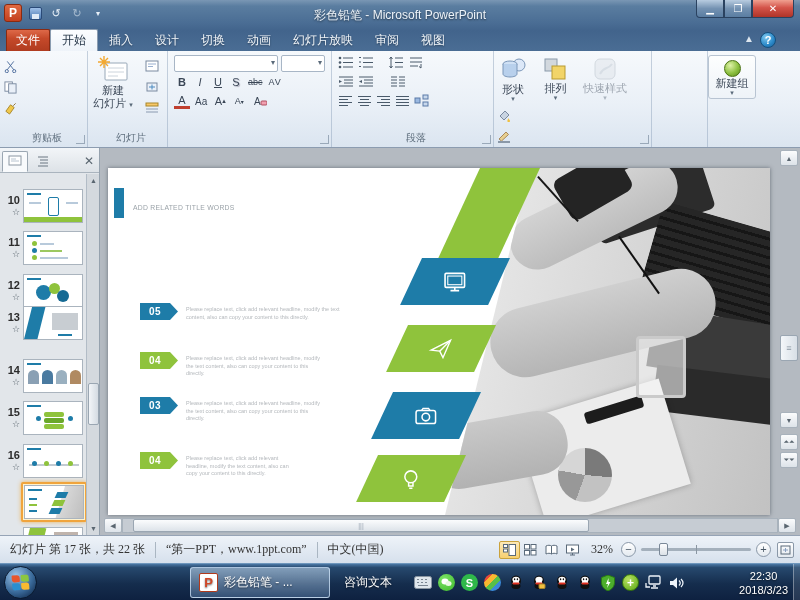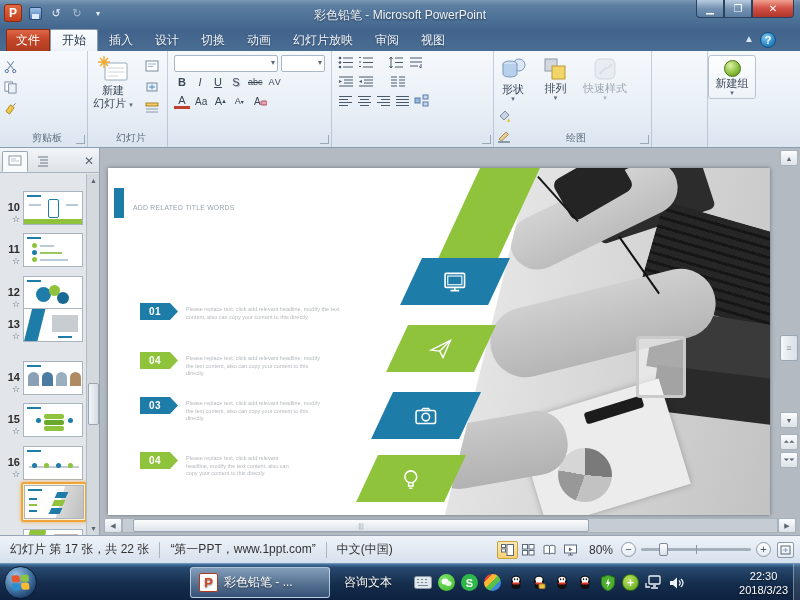--- a/index.html
+++ b/index.html
@@ -56,21 +56,21 @@
   .combo:after { content:"▾"; position:absolute; right:2px; top:2px; font-size:8px; color:#5a6a7a; }
   .fbtn { min-width:16px; height:16px; font-size:11px; color:#3a4656; display:flex; align-items:center; justify-content:center; padding:0 2px; }
   .prow { display:flex; gap:4px; align-items:center; height:19px; padding-left:6px; }
   .plines { display:inline-block; }
 
   
   #thumbpanel { left:0; top:148px; width:100px; height:387px; background:#e2e6ea; border-right:1px solid #96a2ae; }
   #paneltabs { left:0; top:0; width:99px; height:25px; background:linear-gradient(#f2f5f8,#dde2e7); border-bottom:1px solid #aab4be; display:flex; align-items:center; padding:2px 2px 0 2px; gap:2px; }
   .ptab { width:26px; height:21px; display:flex; align-items:center; justify-content:center; border:1px solid transparent; }
   .ptab.active { background:#f8fafc; border-color:#9aa6b2; border-bottom-color:#f8fafc; border-radius:2px 2px 0 0; }
-  .thumbrow { position:absolute; left:0; width:86px; height:38px; display:flex; align-items:flex-end; }
+  .thumbrow { position:absolute; left:0; width:86px; height:38px; display:flex; align-items:center; }
   .trnum { width:20px; text-align:right; font-size:11px; font-weight:bold; color:#2c2c2c; line-height:12px; }
   .trnum .star { font-size:9px; color:#55606a; font-weight:normal; display:block; }
   .tart { position:relative; width:60px; height:34px; background:#fff; border:1px solid #aab4be; margin-left:3px; overflow:hidden; }
   .sel-wrap { position:absolute; left:21px; width:66px; height:40px; border:2px solid #f0a43c; background:#fdf2cf; border-radius:2px; box-shadow:0 0 4px rgba(240,170,60,.8); }
   .sel-wrap .tart { margin:1px 0 0 1px; }
   #pscroll { right:0; top:26px; width:13px; height:361px; background:#d4d9de; border-left:1px solid #b2bcc6; }
   .scr-arr { width:13px; height:13px; font-size:7px; color:#5a6670; display:flex; align-items:center; justify-content:center; }
   .mini-line { position:absolute; height:2px; background:#b8cadb; }
 
   
@@ -103,21 +103,21 @@
   .vthumb:after { content:"≡"; display:block; text-align:center; color:#8a96a2; font-size:9px; line-height:24px; }
   #hscroll { left:4px; top:370px; width:692px; height:15px; display:flex; align-items:center; }
   .htrack { flex:1; height:15px; background:#c6ccd3; border:1px solid #a8b2bc; position:relative; }
   .hthumb { position:absolute; left:10px; top:0; width:456px; height:13px; background:linear-gradient(#fbfcfd,#dde3e9); border:1px solid #9aa6b2; border-radius:2px; }
   .hthumb:after { content:"|||"; display:block; text-align:center; color:#9aa6b2; font-size:7px; line-height:12px; }
 
   
   #statusbar { left:0; top:535px; width:800px; height:28px; background:linear-gradient(#eef3f9,#d6e0ec);
     border-top:1px solid #96a4b6; display:flex; align-items:center; font-size:12px; color:#333; }
   .sb-sep { width:1px; height:16px; background:#aab6c2; }
-  .sb-item { padding:0 10px; }
+  .sb-item { padding:0 10px;font-family:Liberation Serif, serif; }
   .viewbtn { width:21px; height:18px; display:flex; align-items:center; justify-content:center; border:1px solid transparent; border-radius:2px; }
   .viewbtn.active { background:linear-gradient(#fde9b8,#f8d070); border-color:#caa23c; }
   .zbtn { width:15px; height:15px; border:1px solid #8a98a8; border-radius:50%; background:linear-gradient(#fff,#e4eaf0);
     color:#4a5866; font-size:11px; line-height:12px; text-align:center; }
   .ztrack { width:110px; height:3px; background:#a4b0bc; border-radius:2px; position:relative; margin:0 5px; }
   .ztick { position:absolute; left:55px; top:-3px; width:1px; height:9px; background:#8a96a2; }
   .zthumb { position:absolute; left:18px; top:-5px; width:9px; height:13px; background:linear-gradient(#fdfdfe,#dce2e8); border:1px solid #7a8898; border-radius:2px; }
   .fitbtn { width:17px; height:16px; border:1px solid #8a98a8; border-radius:2px; background:linear-gradient(#fff,#e4eaf0); margin-left:6px; display:flex; align-items:center; justify-content:center; }
 
   
@@ -319,20 +319,21 @@
         </svg>
         <svg class="plines" width="15" height="12" viewBox="0 0 15 12">
           <path d="M1 1.5h13M1 4.5h13M1 7.5h13M1 10.5h13" stroke="#4a5a6a"></path>
         </svg>
         <svg class="plines" width="16" height="13" viewBox="0 0 16 13">
           <rect x="1" y="4" width="5" height="5" fill="#9ab8e0" stroke="#5a7aa8"></rect>
             <rect x="9" y="1" width="5" height="4" fill="#c8d8ec" stroke="#5a7aa8"></rect>
             <rect x="9" y="8" width="5" height="4" fill="#c8d8ec" stroke="#5a7aa8"></rect>
         </svg>
       </div>
+      <span class="rgroup-label">段落</span>
       <span class="launcher"></span>
     </div>
 
     <div class="rgroup" style="width:158px">
       <div class="bigbtn" style="width:38px">
         <svg width="27" height="27" viewBox="0 0 27 27">
           <circle cx="19" cy="9" r="6" fill="#dce8f8" stroke="#7a96b8"></circle>
           <ellipse cx="10" cy="8" rx="7" ry="3" fill="#cfe0f4" stroke="#7a96b8"></ellipse>
           <path d="M3 8v10c0 1.7 3.1 3 7 3s7-1.3 7-3V8" fill="#b8d0ec" stroke="#7a96b8"></path>
         </svg>
@@ -368,21 +369,20 @@
               <rect x="1" y="11" width="12" height="2" fill="#8a98a8"></rect>
           </svg>
         </div>
         <div class="sbtn">
           <svg width="14" height="13" viewBox="0 0 14 13">
             <rect x="2" y="2" width="10" height="9" rx="4" fill="#c2ccd8" stroke="#8a9aaa"></rect>
               <rect x="4" y="4" width="6" height="5" rx="2" fill="#eef2f6"></rect>
           </svg>
         </div>
       </div>
-      <span class="rgroup-label">绘图</span>
       <span class="launcher"></span>
     </div>
 
     <div class="rgroup" style="width:56px">
       <span class="rgroup-label" style="color:transparent">.</span>
     </div>
 
     <div class="rgroup" style="width:54px; border-right:none">
       <div class="bigbtn" style="width:48px; margin-top:2px; border:1px solid #b8c4d2; border-radius:3px; background:linear-gradient(#fdfefe,#eef3f8); padding:4px 0 2px">
         <span style="width:17px; height:17px; border-radius:50%; background:radial-gradient(circle at 35% 30%, #dff2a8, #8cc040 55%, #5a8a1a); border:1px solid #4a7212; display:inline-block"></span>
@@ -527,21 +527,21 @@
         <div class="ph" style="left:150px;top:280px;width:54px;height:54px;border-radius:50%;background:conic-gradient(#7a7a7a 0 95deg,#c2c2c2 95deg 200deg,#989898 200deg 280deg,#d6d6d6 280deg)"></div>
         <div class="ph" style="left:228px;top:168px;width:50px;height:62px;background:rgba(245,245,245,.6);border:3px solid #cacaca;border-radius:4px"></div>
         <div class="ph" style="left:20px;top:250px;width:140px;height:64px;background:linear-gradient(#c9c9c9,#b2b2b2);transform:rotate(-10deg);border-radius:30px"></div>
       </div>
 
       <div id="wedge" class="abs"></div>
 
       <div id="title-block" class="abs"></div>
       <div id="slide-sub" class="abs">ADD RELATED TITLE WORDS</div>
 
-      <div class="item-arrow blue" style="top:135px">01</div>
+      <div class="item-arrow blue" style="top:135px">05</div>
       <div class="item-text" style="top:137px">Please replace text, click add relevant headline, modify the text content, also can copy your content to this directly.</div>
       <div class="item-arrow green" style="top:184px">04</div>
       <div class="item-text" style="top:186px; width:252px">Please replace text, click add relevant headline, modify the text content, also can copy your content to this directly.</div>
       <div class="item-arrow blue" style="top:229px">03</div>
       <div class="item-text" style="top:231px; width:252px">Please replace text, click add relevant headline, modify the text content, also can copy your content to this directly.</div>
       <div class="item-arrow green" style="top:284px">04</div>
       <div class="item-text" style="top:286px; width:210px">Please replace text, click add relevant headline, modify the text content, also can copy your content to this directly.</div>
 
       <div class="para blue" style="left:314px; top:90px">
         <span>
@@ -624,21 +624,21 @@
           <path d="M6.5 2v8" stroke="#5a6a7a"></path>
       </svg>
     </div>
     <div class="viewbtn">
       <svg width="13" height="12" viewBox="0 0 13 12">
         <rect x="0.5" y="1" width="12" height="8" fill="#fff" stroke="#5a6a7a"></rect>
           <path d="M4 11h5M6.5 9v2" stroke="#5a6a7a"></path>
           <path d="M5 3.5l3.5 2L5 7.5z" fill="#5a6a7a"></path>
       </svg>
     </div>
-    <span class="sb-item" style="padding:0 8px">80%</span>
+    <span class="sb-item" style="padding:0 8px">32%</span>
     <div class="zbtn">−</div>
     <div class="ztrack">
       <div class="ztick"></div>
       <div class="zthumb"></div>
     </div>
     <div class="zbtn">+</div>
     <div class="fitbtn" style="margin-right:6px">
       <svg width="11" height="10" viewBox="0 0 11 10">
         <rect x="1" y="1" width="9" height="8" fill="none" stroke="#5a6a7a"></rect>
           <path d="M3 5h5M5.5 3v4" stroke="#8aa0c0"></path>

